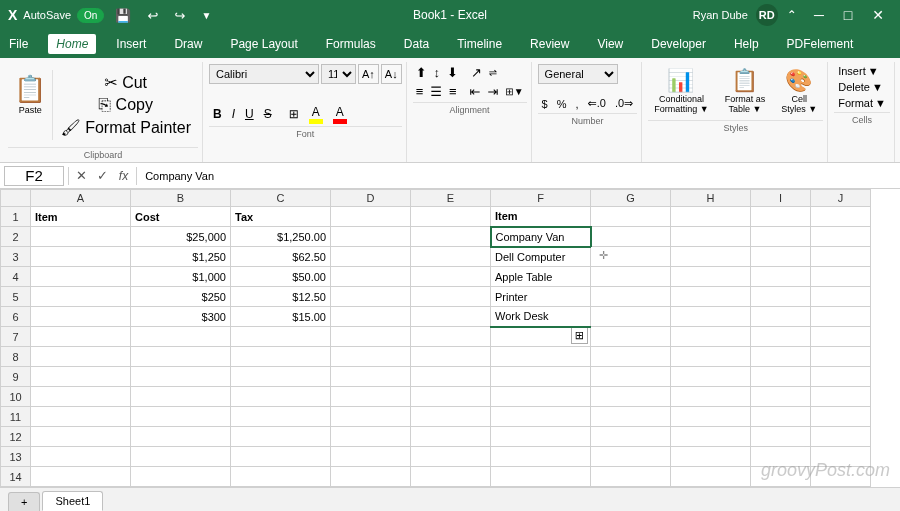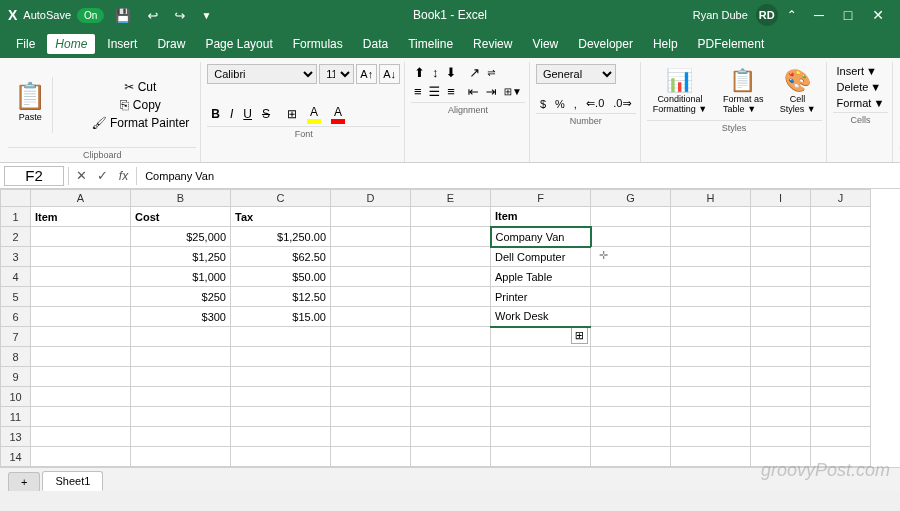--- a/index.html
+++ b/index.html
@@ -28,22 +28,22 @@
       font-size: 11px; color: white; font-weight: bold;
     }
 
     
     #menu-bar {
       background: #217346;
       color: white;
       height: 28px;
       display: flex;
       align-items: center;
-      padding: 0 8px;
-      gap: 4px;
+      padding: 0 1px;
+      gap: 12px;
     }
     .menu-item {
       padding: 3px 8px;
       cursor: pointer;
       border-radius: 2px;
       font-size: 12px;
       color: white;
     }
     .menu-item.active { background: white; color: #217346; font-style: italic; }
 
@@ -66,21 +66,21 @@
     .ribbon-group:last-child { border-right: none; }
     .ribbon-group-label { font-size: 9px; color: #666; margin-top: 2px; padding-top: 2px; border-top: 1px solid #e0e0e0; width: 100%; text-align: center; }
     .ribbon-buttons { display: flex; align-items: center; gap: 2px; flex: 1; }
 
     
     .clipboard-group { display: flex; flex-direction: row; align-items: stretch; }
     .paste-btn { display: flex; flex-direction: column; align-items: center; padding: 4px 6px; cursor: pointer; border-right: 1px solid #e0e0e0; }
     .paste-icon { font-size: 26px; }
     .paste-label { font-size: 9px; }
     .clipboard-sub { display: flex; flex-direction: column; gap: 2px; padding: 2px 4px; }
-    .csb { background: none; border: none; cursor: pointer; padding: 1px 3px; font-size: 12px; border-radius: 2px; margin-left: 31px; }
+    .csb { background: none; border: none; cursor: pointer; padding: 1px 3px; font-size: 16px; border-radius: 2px; }
 
     
     .font-row1 { display: flex; align-items: center; gap: 2px; margin-bottom: 2px; }
     .font-select { height: 20px; font-size: 11px; border: 1px solid #c0c0c0; padding: 0 2px; width: 110px; }
     .size-select { height: 20px; font-size: 11px; border: 1px solid #c0c0c0; padding: 0 2px; width: 35px; }
     .size-btn { background: none; border: 1px solid #c0c0c0; cursor: pointer; padding: 0 3px; height: 20px; font-size: 11px; }
     .font-row2 { display: flex; align-items: center; gap: 2px; }
     .fmt-btn { background: none; border: none; cursor: pointer; padding: 1px 4px; font-size: 12px; border-radius: 2px; height: 20px; }
     .fmt-btn.bold { font-weight: bold; }
     .fmt-btn.italic { font-style: italic; }
@@ -349,21 +349,21 @@
     </div>
 
     <div class="ribbon-group">
       <div class="styles-col">
         <div class="style-big-btn">
           <span class="style-icon">📊</span>
           <span style="font-size:9px;text-align:center;">Conditional<br>Formatting ▼</span>
         </div>
         <div class="style-big-btn">
           <span class="style-icon">📋</span>
-          <span style="font-size:9px;text-align:left;">Format as<br>Table ▼</span>
+          <span style="font-size:9px;text-align:center;">Format as<br>Table ▼</span>
         </div>
         <div class="style-big-btn">
           <span class="style-icon">🎨</span>
           <span style="font-size:9px;text-align:center;">Cell<br>Styles ▼</span>
         </div>
       </div>
       <div class="ribbon-group-label">Styles</div>
     </div>
 
     <div class="ribbon-group">
@@ -580,20 +580,33 @@
             <td></td>
             <td></td>
             <td></td>
             <td></td>
             <td></td>
             <td></td>
             <td></td>
             <td></td>
           </tr>
         <tr>
+            <th class="row-header">12</th>
+            <td></td>
+            <td></td>
+            <td></td>
+            <td></td>
+            <td></td>
+            <td></td>
+            <td></td>
+            <td></td>
+            <td></td>
+            <td></td>
+          </tr>
+        <tr>
             <th class="row-header">13</th>
             <td></td>
             <td></td>
             <td></td>
             <td></td>
             <td></td>
             <td></td>
             <td></td>
             <td></td>
             <td></td>

